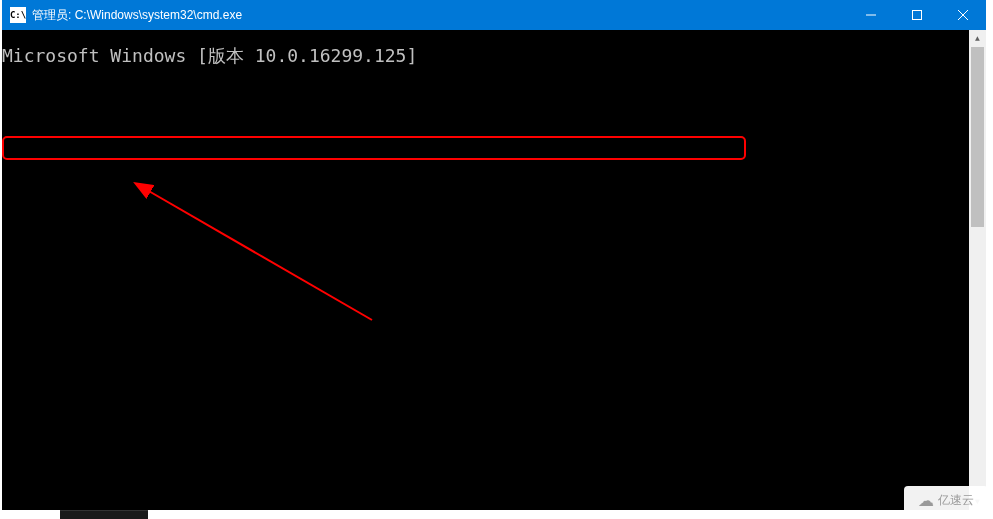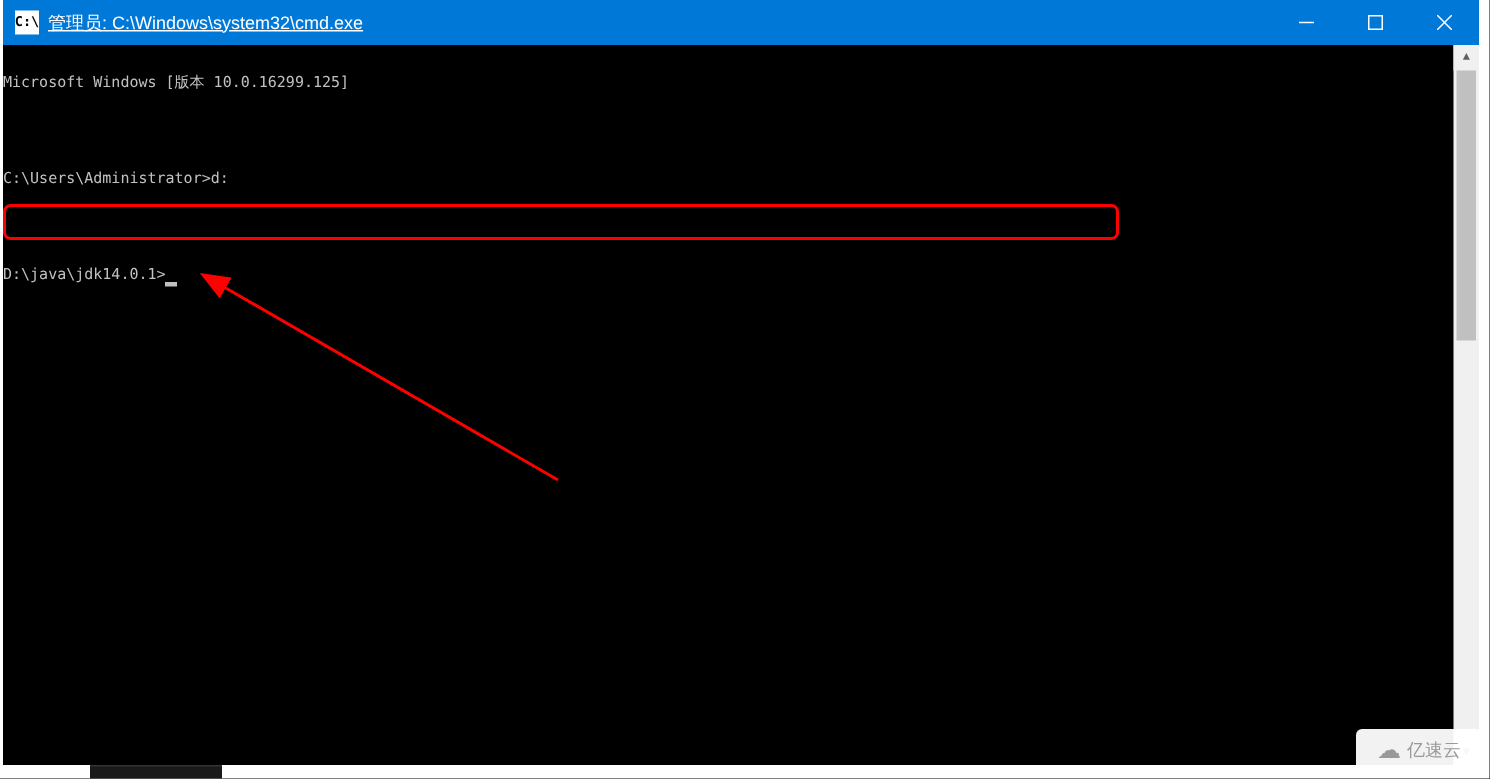--- a/index.html
+++ b/index.html
@@ -39,40 +39,39 @@
       justify-content: center;
       font-size: 9px;
       color: #000;
       font-family: monospace;
       font-weight: bold;
     }
     .title-text {
       flex: 1;
       white-space: nowrap;
       overflow: hidden;
-      text-decoration: underline;
     }
     .window-controls {
       display: flex;
       height: 100%;
     }
     .win-btn {
       width: 46px;
       height: 30px;
       display: flex;
       align-items: center;
       justify-content: center;
       color: #ffffff;
       cursor: pointer;
     }
     .terminal {
       position: relative;
       padding: 2px 0 0 0;
       color: #c0c0c0;
-      font-size: 10px;
+      font-size: 18px;
       line-height: 16px;
       font-family: "NSimSun", "SimSun", "Consolas", monospace;
       height: calc(100% - 30px);
       white-space: pre;
     }
     .terminal-line {
       padding: 0;
       margin: 0;
     }
     .highlight-box {
@@ -189,24 +188,22 @@
             <line x1="10" y1="0" x2="0" y2="10" stroke="#fff" stroke-width="1"></line>
           </svg>
       </div>
     </div>
   </div>
 
   <div class="terminal">
 <div class="terminal-line">Microsoft Windows [版本 10.0.16299.125]</div>
 <div class="terminal-line"></div>
 <div class="terminal-line"></div>
-<div class="terminal-line">C:\Users\Administrator&gt;d:</div>
-<div class="terminal-line"></div>
-<div class="terminal-line"></div>
-<div class="terminal-line"><span>D:\java\jdk14.0.1&gt;</span><span class="cursor"></span></div>
+<div class="terminal-line"></div>
+<div class="terminal-line"></div>
 
     <div class="highlight-box"></div>
     <svg class="arrow-svg" width="250" height="170">
       <defs>
         <marker id="arrowhead" markerWidth="10" markerHeight="8" refX="2" refY="4" orient="auto">
           <polygon points="0 0, 10 4, 0 8" fill="#ff0000"></polygon>
         </marker>
       </defs>
       <line x1="240" y1="160" x2="15" y2="30" stroke="#ff0000" stroke-width="2" marker-end="url(#arrowhead)"></line>
     </svg>

